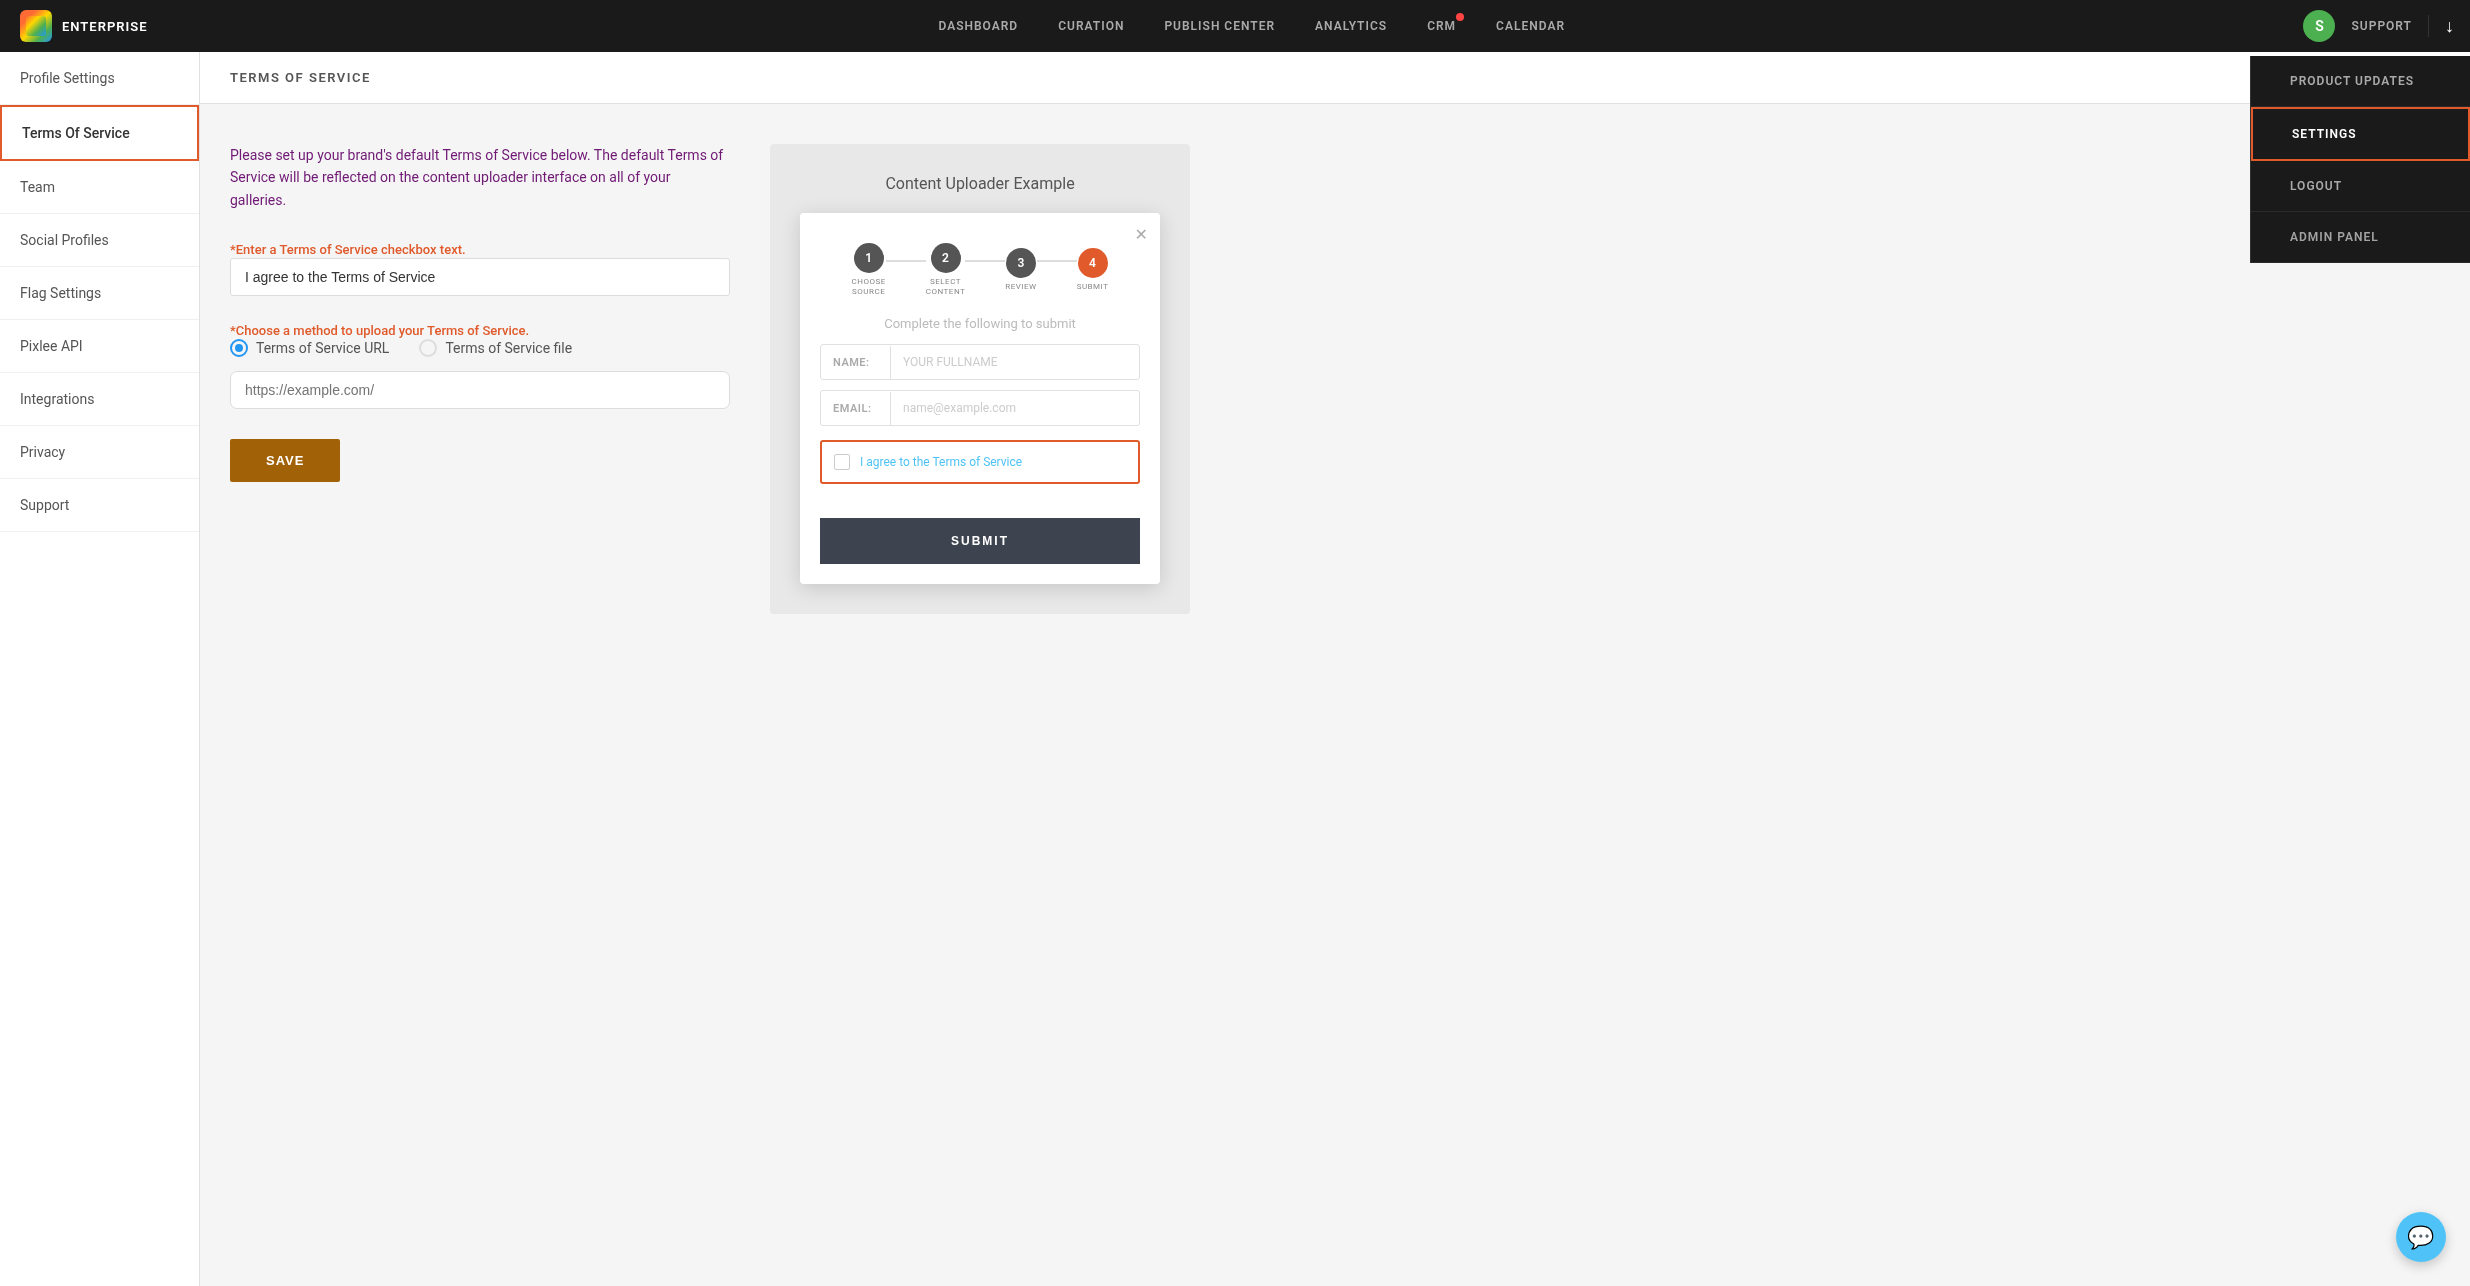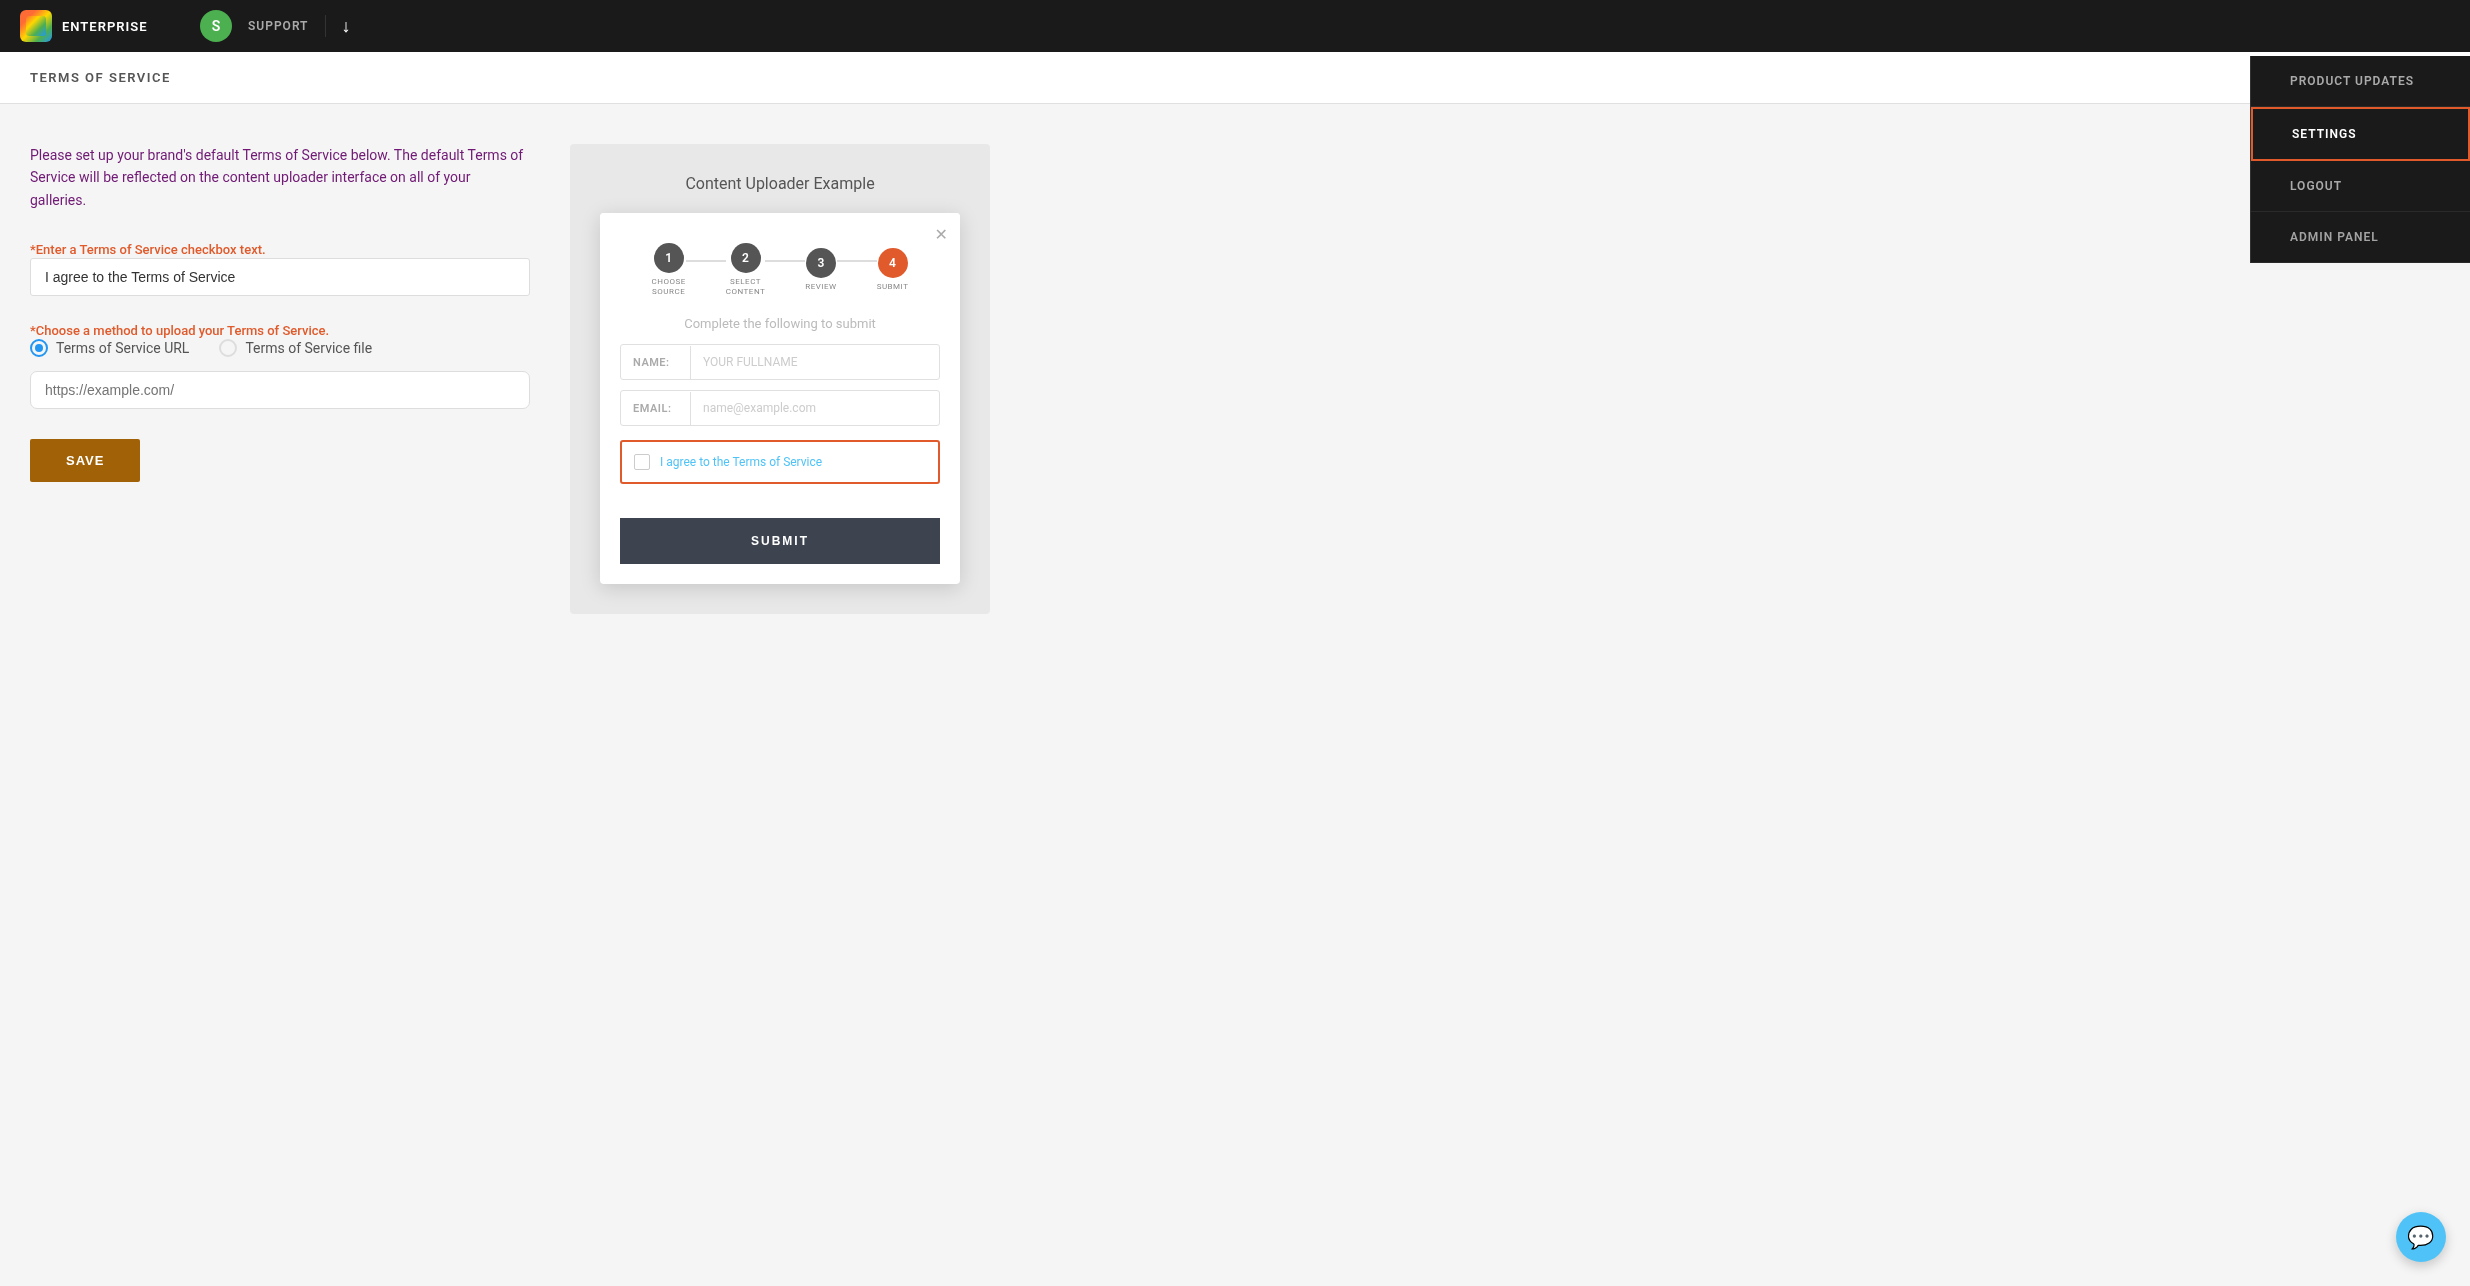--- a/index.html
+++ b/index.html
@@ -437,36 +437,58 @@
 </head>
 <body>
 
 <nav class="top-nav">
   <div class="brand-area">
     <div class="brand-logo">
       <div class="brand-logo-inner"></div>
     </div>
     <span class="brand-name">ENTERPRISE</span>
   </div>
+  <div class="nav-links">
+    <a class="nav-link">DASHBOARD</a>
+    <a class="nav-link">CURATION</a>
+    <a class="nav-link">PUBLISH CENTER</a>
+    <a class="nav-link">ANALYTICS</a>
+    <a class="nav-link" style="position:relative;">
+      <span>CRM</span>
+      <span class="badge"></span>
+    </a>
+    <a class="nav-link">CALENDAR</a>
+  </div>
   <div class="nav-right">
     <div class="support-avatar">S</div>
     <span class="support-label">SUPPORT</span>
     <div class="download-icon">↓</div>
   </div>
 
   <div class="dropdown-menu">
     <div class="dropdown-item">PRODUCT UPDATES</div>
     <div class="dropdown-item active">SETTINGS</div>
     <div class="dropdown-item">LOGOUT</div>
     <div class="dropdown-item admin">ADMIN PANEL</div>
   </div>
 </nav>
 
 <div class="layout">
 
+  <aside class="sidebar">
+    <div class="sidebar-item">Profile Settings</div>
+    <div class="sidebar-item active">Terms Of Service</div>
+    <div class="sidebar-item">Team</div>
+    <div class="sidebar-item">Social Profiles</div>
+    <div class="sidebar-item">Flag Settings</div>
+    <div class="sidebar-item">Pixlee API</div>
+    <div class="sidebar-item">Integrations</div>
+    <div class="sidebar-item">Privacy</div>
+    <div class="sidebar-item">Support</div>
+  </aside>
 
   <main class="main-content">
     <div class="page-header">
       <h1 class="page-title">TERMS OF SERVICE</h1>
     </div>
     <div class="content-area">
 
       <div class="form-section">
         <p class="description-text">Please set up your brand's default Terms of Service below. The default Terms of Service will be reflected on the content uploader interface on all of your galleries.</p>
 

